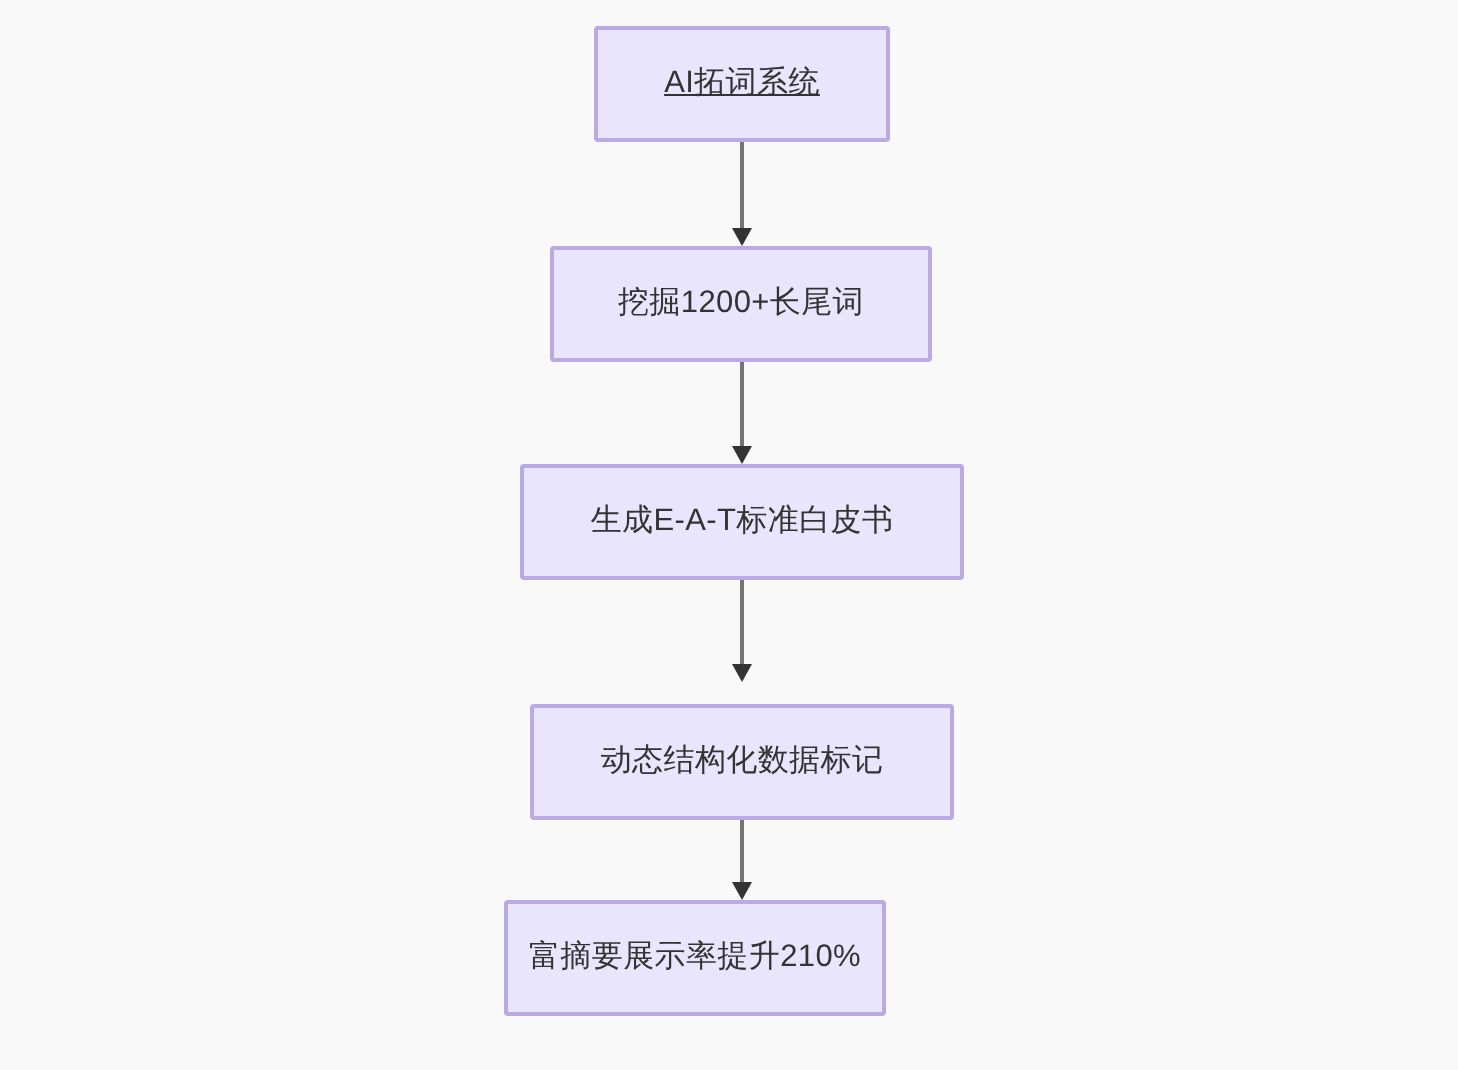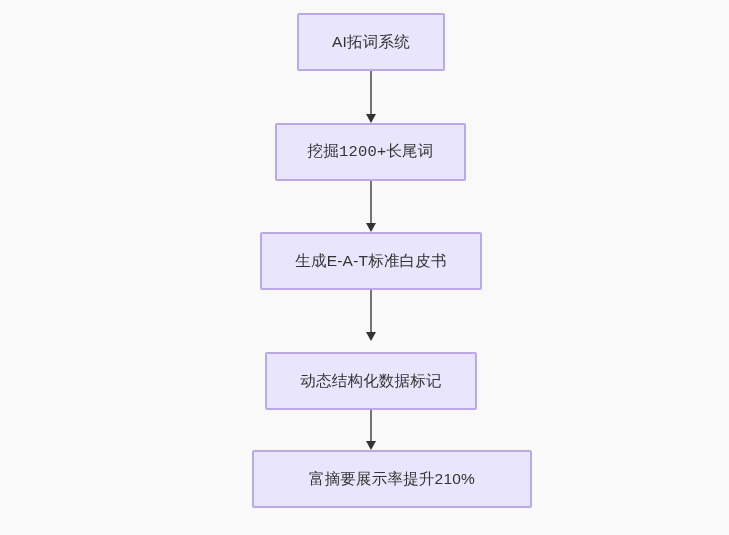--- a/index.html
+++ b/index.html
@@ -61,33 +61,33 @@
 
   <div class="edge" style="left:370px; top:181px; height:42px;"></div>
   <div class="arrowhead" style="left:366px; top:223px;"></div>
 
   <div class="edge" style="left:370px; top:290px; height:42px;"></div>
   <div class="arrowhead" style="left:366px; top:332px;"></div>
 
   <div class="edge" style="left:370px; top:399px; height:42px;"></div>
   <div class="arrowhead" style="left:366px; top:441px;"></div>
 
-  <div class="node" style="left:297px; top:13px; width:148px; height:58px;">
+  <div class="node" style="left:297px; top:13px; width:148px; height:58px;text-decoration:underline;">
     <span class="node-label">AI拓词系统</span>
   </div>
 
-  <div class="node" style="left:275px; top:123px; width:191px; height:58px;font-family:Liberation Mono, monospace;">
+  <div class="node" style="left:275px; top:123px; width:191px; height:58px;">
     <span class="node-label">挖掘1200+长尾词</span>
   </div>
 
   <div class="node" style="left:260px; top:232px; width:222px; height:58px;">
     <span class="node-label">生成E-A-T标准白皮书</span>
   </div>
 
   <div class="node" style="left:265px; top:352px; width:212px; height:58px;">
     <span class="node-label">动态结构化数据标记</span>
   </div>
 
-  <div class="node" style="left:252px; top:450px; width:280px; height:58px;">
+  <div class="node" style="left:252px; top:450px; width:191px; height:58px;">
     <span class="node-label">富摘要展示率提升210%</span>
   </div>
 
 </div>
 
 </body></html>

